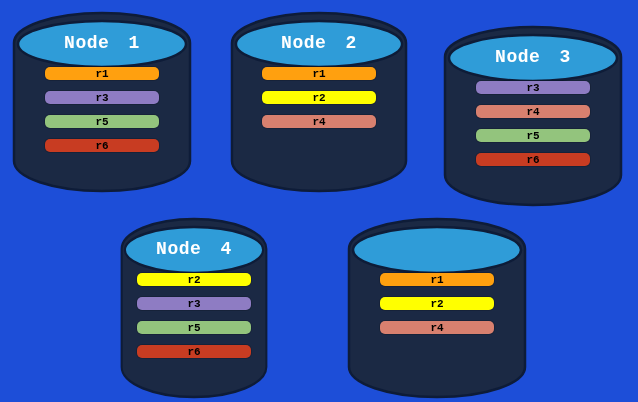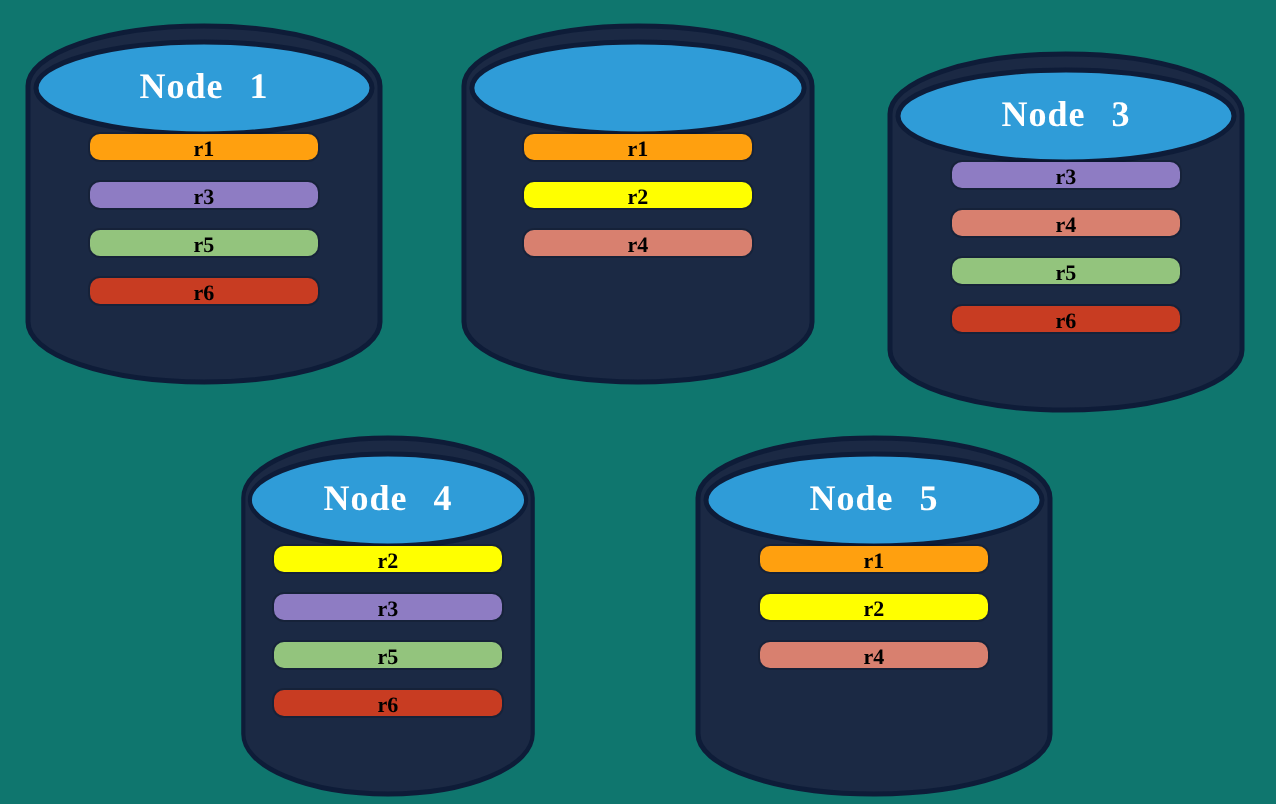--- a/index.html
+++ b/index.html
@@ -1,21 +1,21 @@
 <!DOCTYPE html>
 <html><head>
 <meta charset="utf-8">
 <style>
   html, body { margin: 0; padding: 0; background: #ffffff; }
   #canvas {
     position: relative;
     width: 638px;
     height: 402px;
-    background: #0f766e;
-    font-family: Liberation Serif, serif;
+    background: #1d4ed8;
+    font-family: Liberation Mono, monospace;
     overflow: hidden;
   }
   .node { position: absolute; }
   .cyl {
     position: absolute;
     inset: 0;
     width: 100%;
     height: 100%;
     display: block;
   }
@@ -74,20 +74,21 @@
       <div class="bar" style="background-color: rgb(147, 196, 125);"><span>r5</span></div>
       <div class="bar" style="background-color: rgb(200, 60, 34);"><span>r6</span></div>
     </div>
   </div>
 
   <div class="node" style="left:230px; top:6px; width:178px; height:188px;">
     <svg class="cyl" viewBox="0 0 180 188" preserveAspectRatio="none">
       <path d="M2,37 A88,30 0 0 1 178,37 L178,155 A88,30 0 0 1 2,155 Z" stroke-width="2.5" style="fill: rgb(27, 41, 68); stroke: rgb(14, 28, 56);"></path>
       <ellipse cx="90" cy="38" rx="84" ry="23" stroke-width="2.5" style="fill: rgb(47, 156, 216); stroke: rgb(14, 28, 56);"></ellipse>
     </svg>
+    <div class="node-title" style="color: rgb(255, 255, 255);">Node 2</div>
     <div class="bars">
       <div class="bar" style="background-color: rgb(255, 160, 15);"><span>r1</span></div>
       <div class="bar" style="background-color: rgb(255, 255, 0);"><span>r2</span></div>
       <div class="bar" style="background-color: rgb(216, 128, 111);"><span>r4</span></div>
     </div>
   </div>
 
   <div class="node" style="left:443px; top:20px; width:180px; height:188px;">
     <svg class="cyl" viewBox="0 0 180 188" preserveAspectRatio="none">
       <path d="M2,37 A88,30 0 0 1 178,37 L178,155 A88,30 0 0 1 2,155 Z" stroke-width="2.5" style="fill: rgb(27, 41, 68); stroke: rgb(14, 28, 56);"></path>
@@ -114,21 +115,20 @@
       <div class="bar" style="background-color: rgb(147, 196, 125);"><span>r5</span></div>
       <div class="bar" style="background-color: rgb(200, 60, 34);"><span>r6</span></div>
     </div>
   </div>
 
   <div class="node" style="left:347px; top:212px; width:180px; height:188px;">
     <svg class="cyl" viewBox="0 0 180 188" preserveAspectRatio="none">
       <path d="M2,37 A88,30 0 0 1 178,37 L178,155 A88,30 0 0 1 2,155 Z" stroke-width="2.5" style="fill: rgb(27, 41, 68); stroke: rgb(14, 28, 56);"></path>
       <ellipse cx="90" cy="38" rx="84" ry="23" stroke-width="2.5" style="fill: rgb(47, 156, 216); stroke: rgb(14, 28, 56);"></ellipse>
     </svg>
-    <div class="node-title" style="color: rgb(255, 255, 255);">Node 5</div>
     <div class="bars">
       <div class="bar" style="background-color: rgb(255, 160, 15);"><span>r1</span></div>
       <div class="bar" style="background-color: rgb(255, 255, 0);"><span>r2</span></div>
       <div class="bar" style="background-color: rgb(216, 128, 111);"><span>r4</span></div>
     </div>
   </div>
 
 </div>
 
 </body></html>

